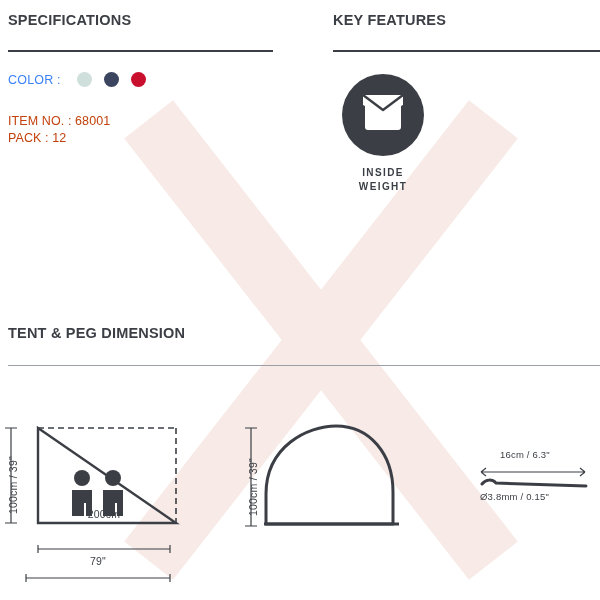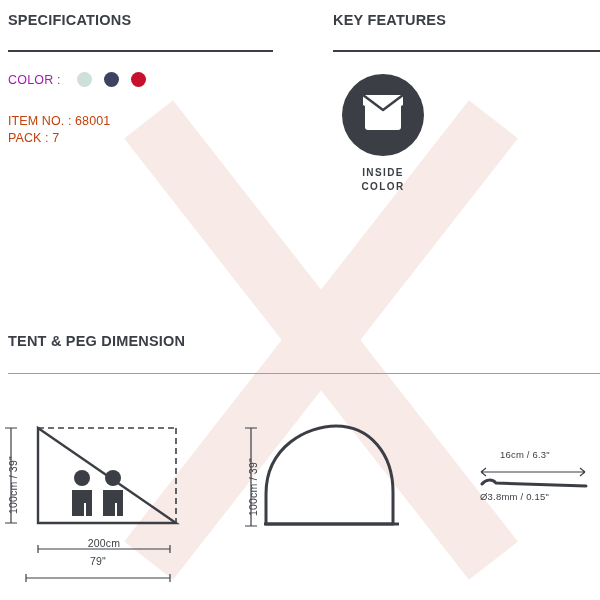--- a/index.html
+++ b/index.html
@@ -78,21 +78,21 @@
     margin-top: 22px;
     width: 265px;
   }
   .color-row {
     display: flex;
     align-items: center;
     margin-top: 20px;
   }
   .color-label {
     font-size: 12.5px;
-    color: #a21caf;
+    color: #3b82f6;
     margin-right: 16px;
     letter-spacing: 0.2px;
   }
   .swatch {
     width: 15px;
     height: 15px;
     border-radius: 50%;
     margin-right: 12px;
   }
   .spec-lines {
@@ -142,21 +142,21 @@
     line-height: 13px;
     letter-spacing: 1.4px;
     color: #3b3f45;
     font-weight: bold;
   }
 
   
   #dim-block {
     position: absolute;
     left: 8px;
-    top: 333px;
+    top: 325px;
     width: 592px;
   }
   #dim-block .rule-thin {
     margin-top: 24px;
     width: 592px;
   }
 
   .dim-area {
     position: absolute;
     left: 0;
@@ -204,40 +204,40 @@
 
       <div class="color-row">
         <span class="color-label">COLOR :</span>
         <span class="swatch" style="background:#cfdfdc;"></span>
         <span class="swatch" style="background:#3c4560;"></span>
         <span class="swatch" style="background:#c8102e;"></span>
       </div>
 
       <div class="spec-lines">
         <div class="spec-line">ITEM NO. : 68001</div>
-        <div class="spec-line">PACK : 7</div>
+        <div class="spec-line">PACK : 12</div>
       </div>
     </div>
 
     <div id="feat-block">
       <div class="sec-title">KEY FEATURES</div>
       <div class="rule"></div>
 
       <div class="feature">
         <div class="feature-circle">
           <span class="pocket-glyph">
             <svg width="46" height="44" viewBox="0 0 46 44" fill="none" xmlns="http://www.w3.org/2000/svg">
               <rect x="5" y="10" width="36" height="29" rx="3" fill="#ffffff"></rect>
               <path d="M3 4 L43 4 L43 14 L23 24 L3 14 Z" fill="#ffffff"></path>
               <path d="M3 4 L23 19 L43 4" stroke="#3b3f45" stroke-width="2.4" fill="none" stroke-linejoin="round"></path>
             </svg>
           </span>
         </div>
         <div class="feature-caption">INSIDE</div>
-        <div class="feature-caption" style="margin-top:1px;">COLOR</div>
+        <div class="feature-caption" style="margin-top:1px;">WEIGHT</div>
       </div>
     </div>
 
     <div id="dim-block">
       <div class="sec-title">TENT &amp; PEG DIMENSION</div>
       <div class="rule-thin"></div>
     </div>
 
     <div class="dim-area">
 
@@ -263,21 +263,21 @@
           <path d="M5 8 h12 M11 8 v95 M5 103 h12" stroke="#3b3f45" stroke-width="1.2" fill="none"></path>
         </svg>
       </div>
       <div class="abs vlabel" style="left:-22px; top:78px; width:70px;">100cm / 39"</div>
 
       <div class="abs" style="left:34px; top:145px;">
         <svg width="140" height="10" viewBox="0 0 140 10" xmlns="http://www.w3.org/2000/svg">
           <path d="M4 1 v8 M4 5 h132 M136 1 v8" stroke="#3b3f45" stroke-width="1.2" fill="none"></path>
         </svg>
       </div>
-      <div class="abs hlabel" style="left:34px; top:142px; width:140px;">200cm</div>
+      <div class="abs hlabel" style="left:34px; top:113px; width:140px;">200cm</div>
 
       <div class="abs" style="left:22px; top:174px;">
         <svg width="152" height="10" viewBox="0 0 152 10" xmlns="http://www.w3.org/2000/svg">
           <path d="M4 1 v8 M4 5 h144 M148 1 v8" stroke="#3b3f45" stroke-width="1.2" fill="none"></path>
         </svg>
       </div>
       <div class="abs hlabel" style="left:22px; top:160px; width:152px;">79"</div>
 
       <div class="abs" style="left:262px; top:25px;">
         <svg width="145" height="115" viewBox="0 0 145 115" xmlns="http://www.w3.org/2000/svg">

